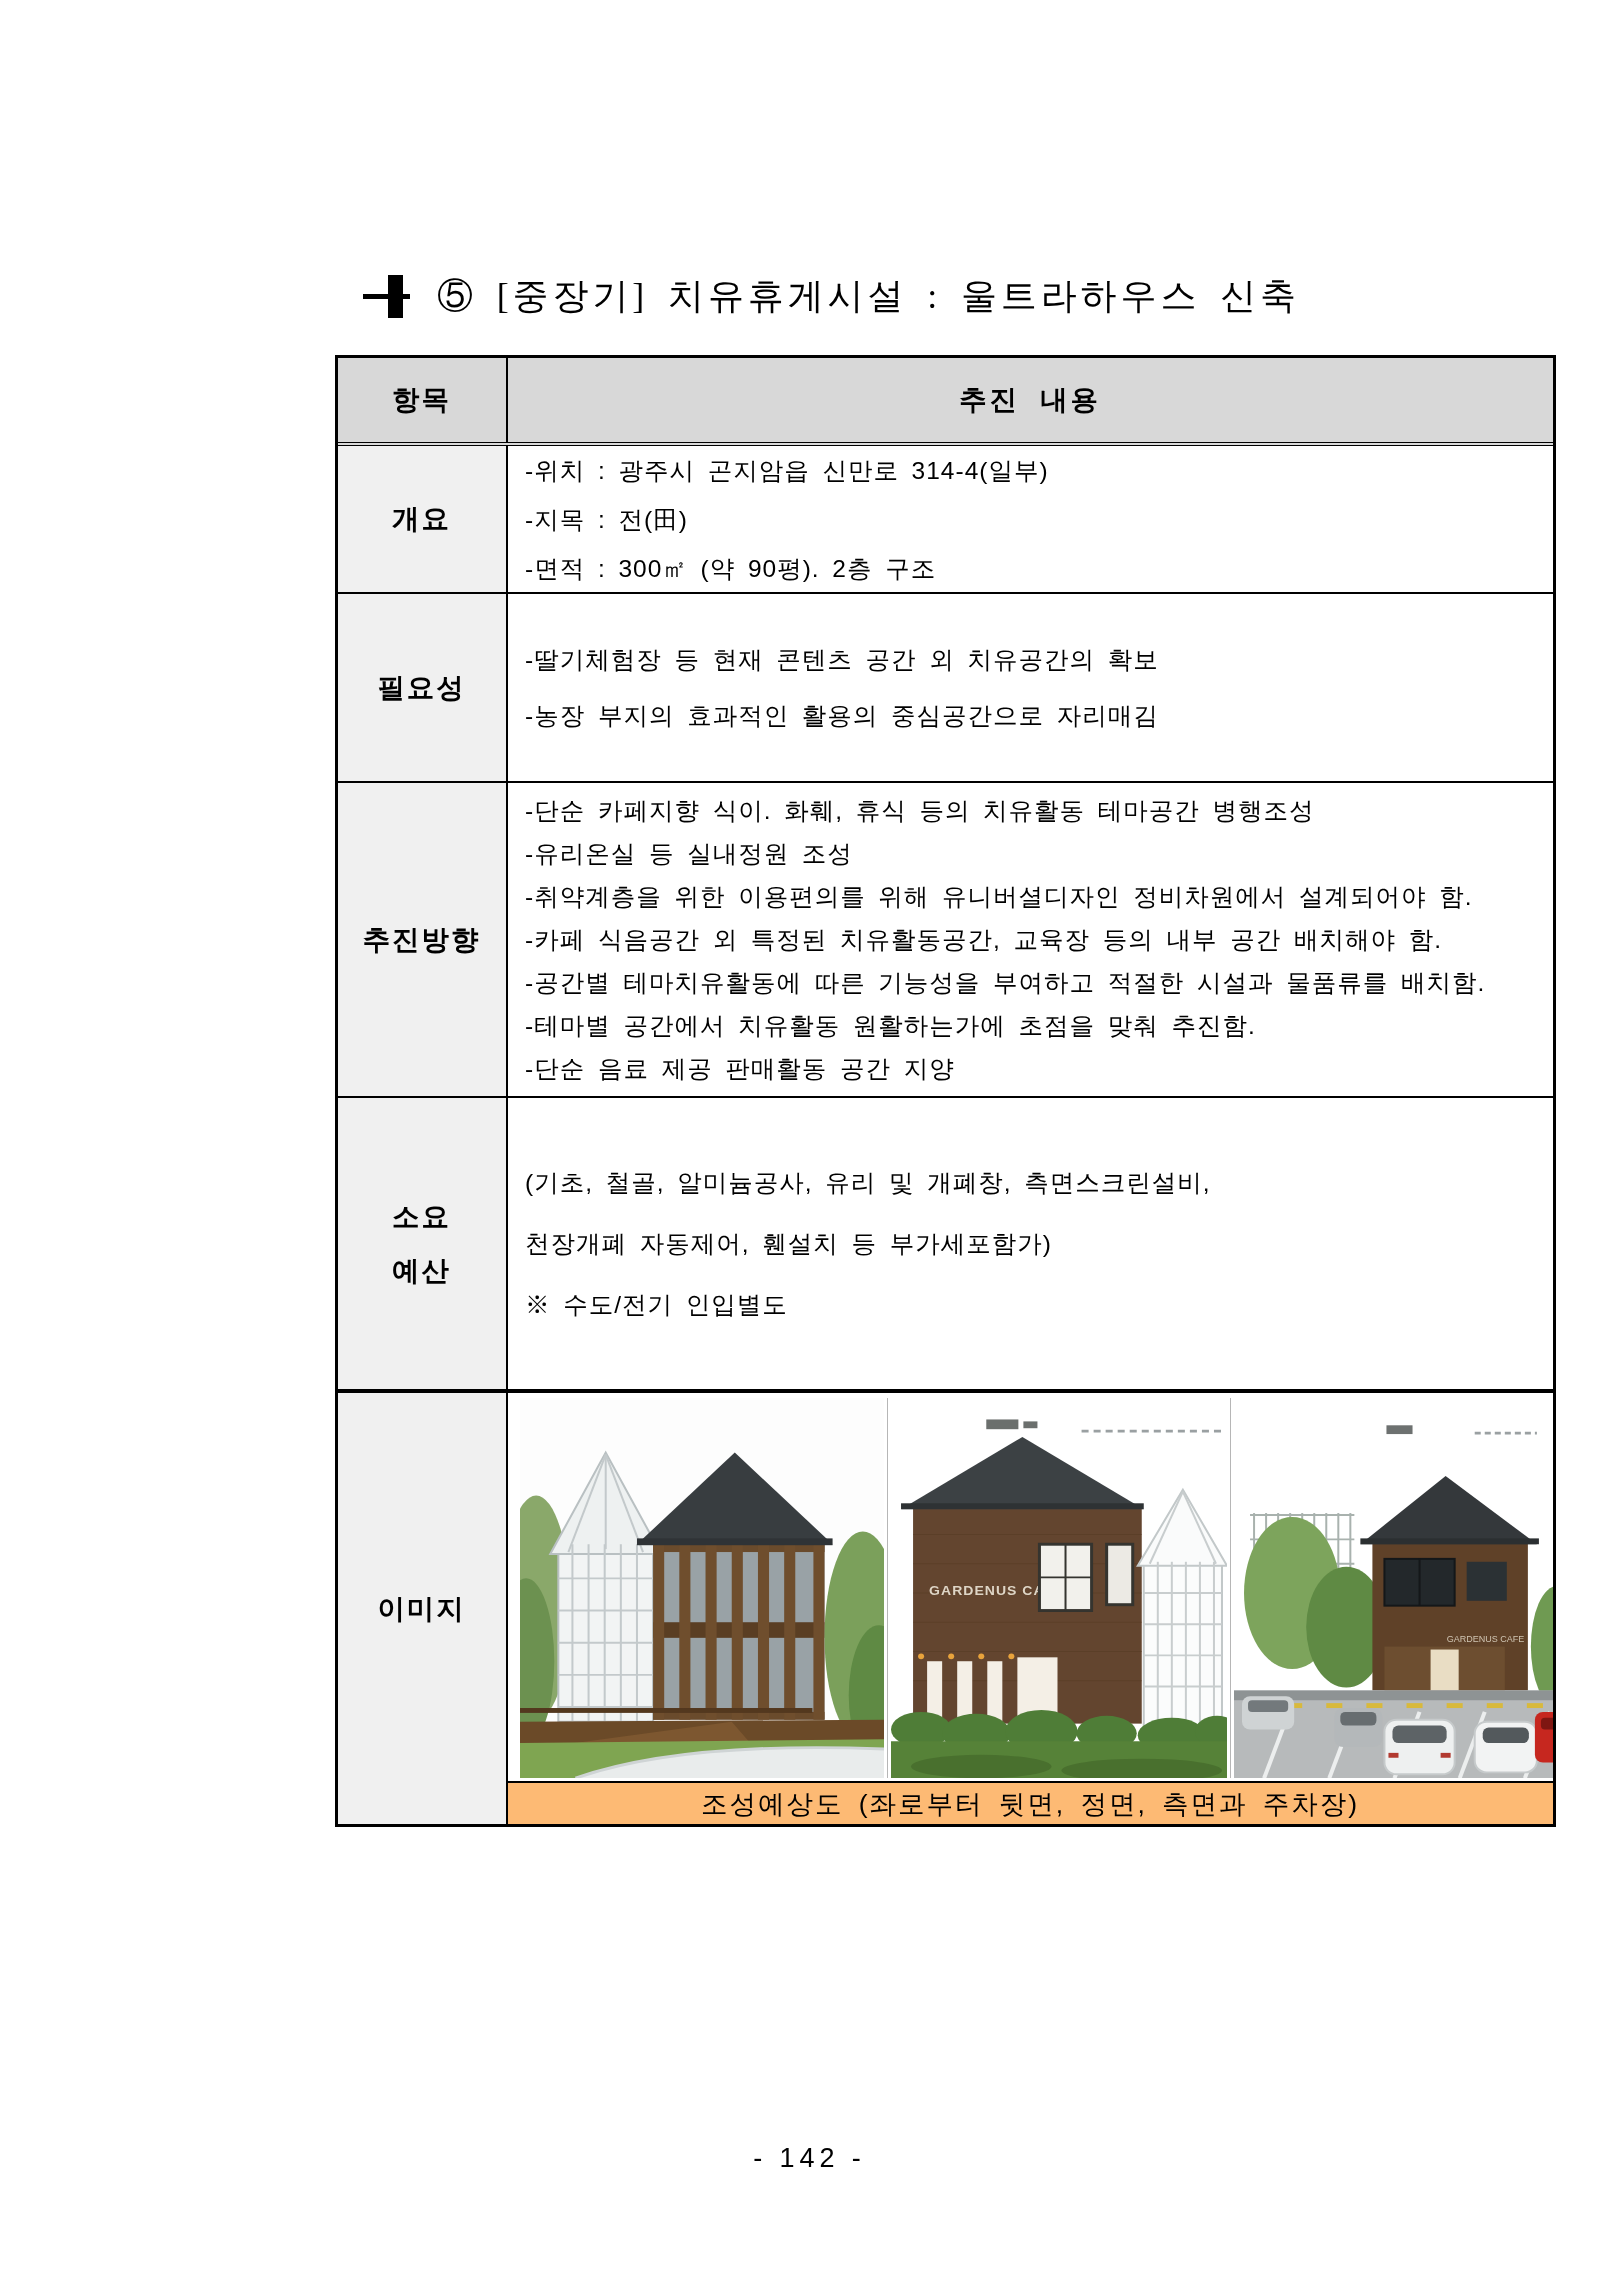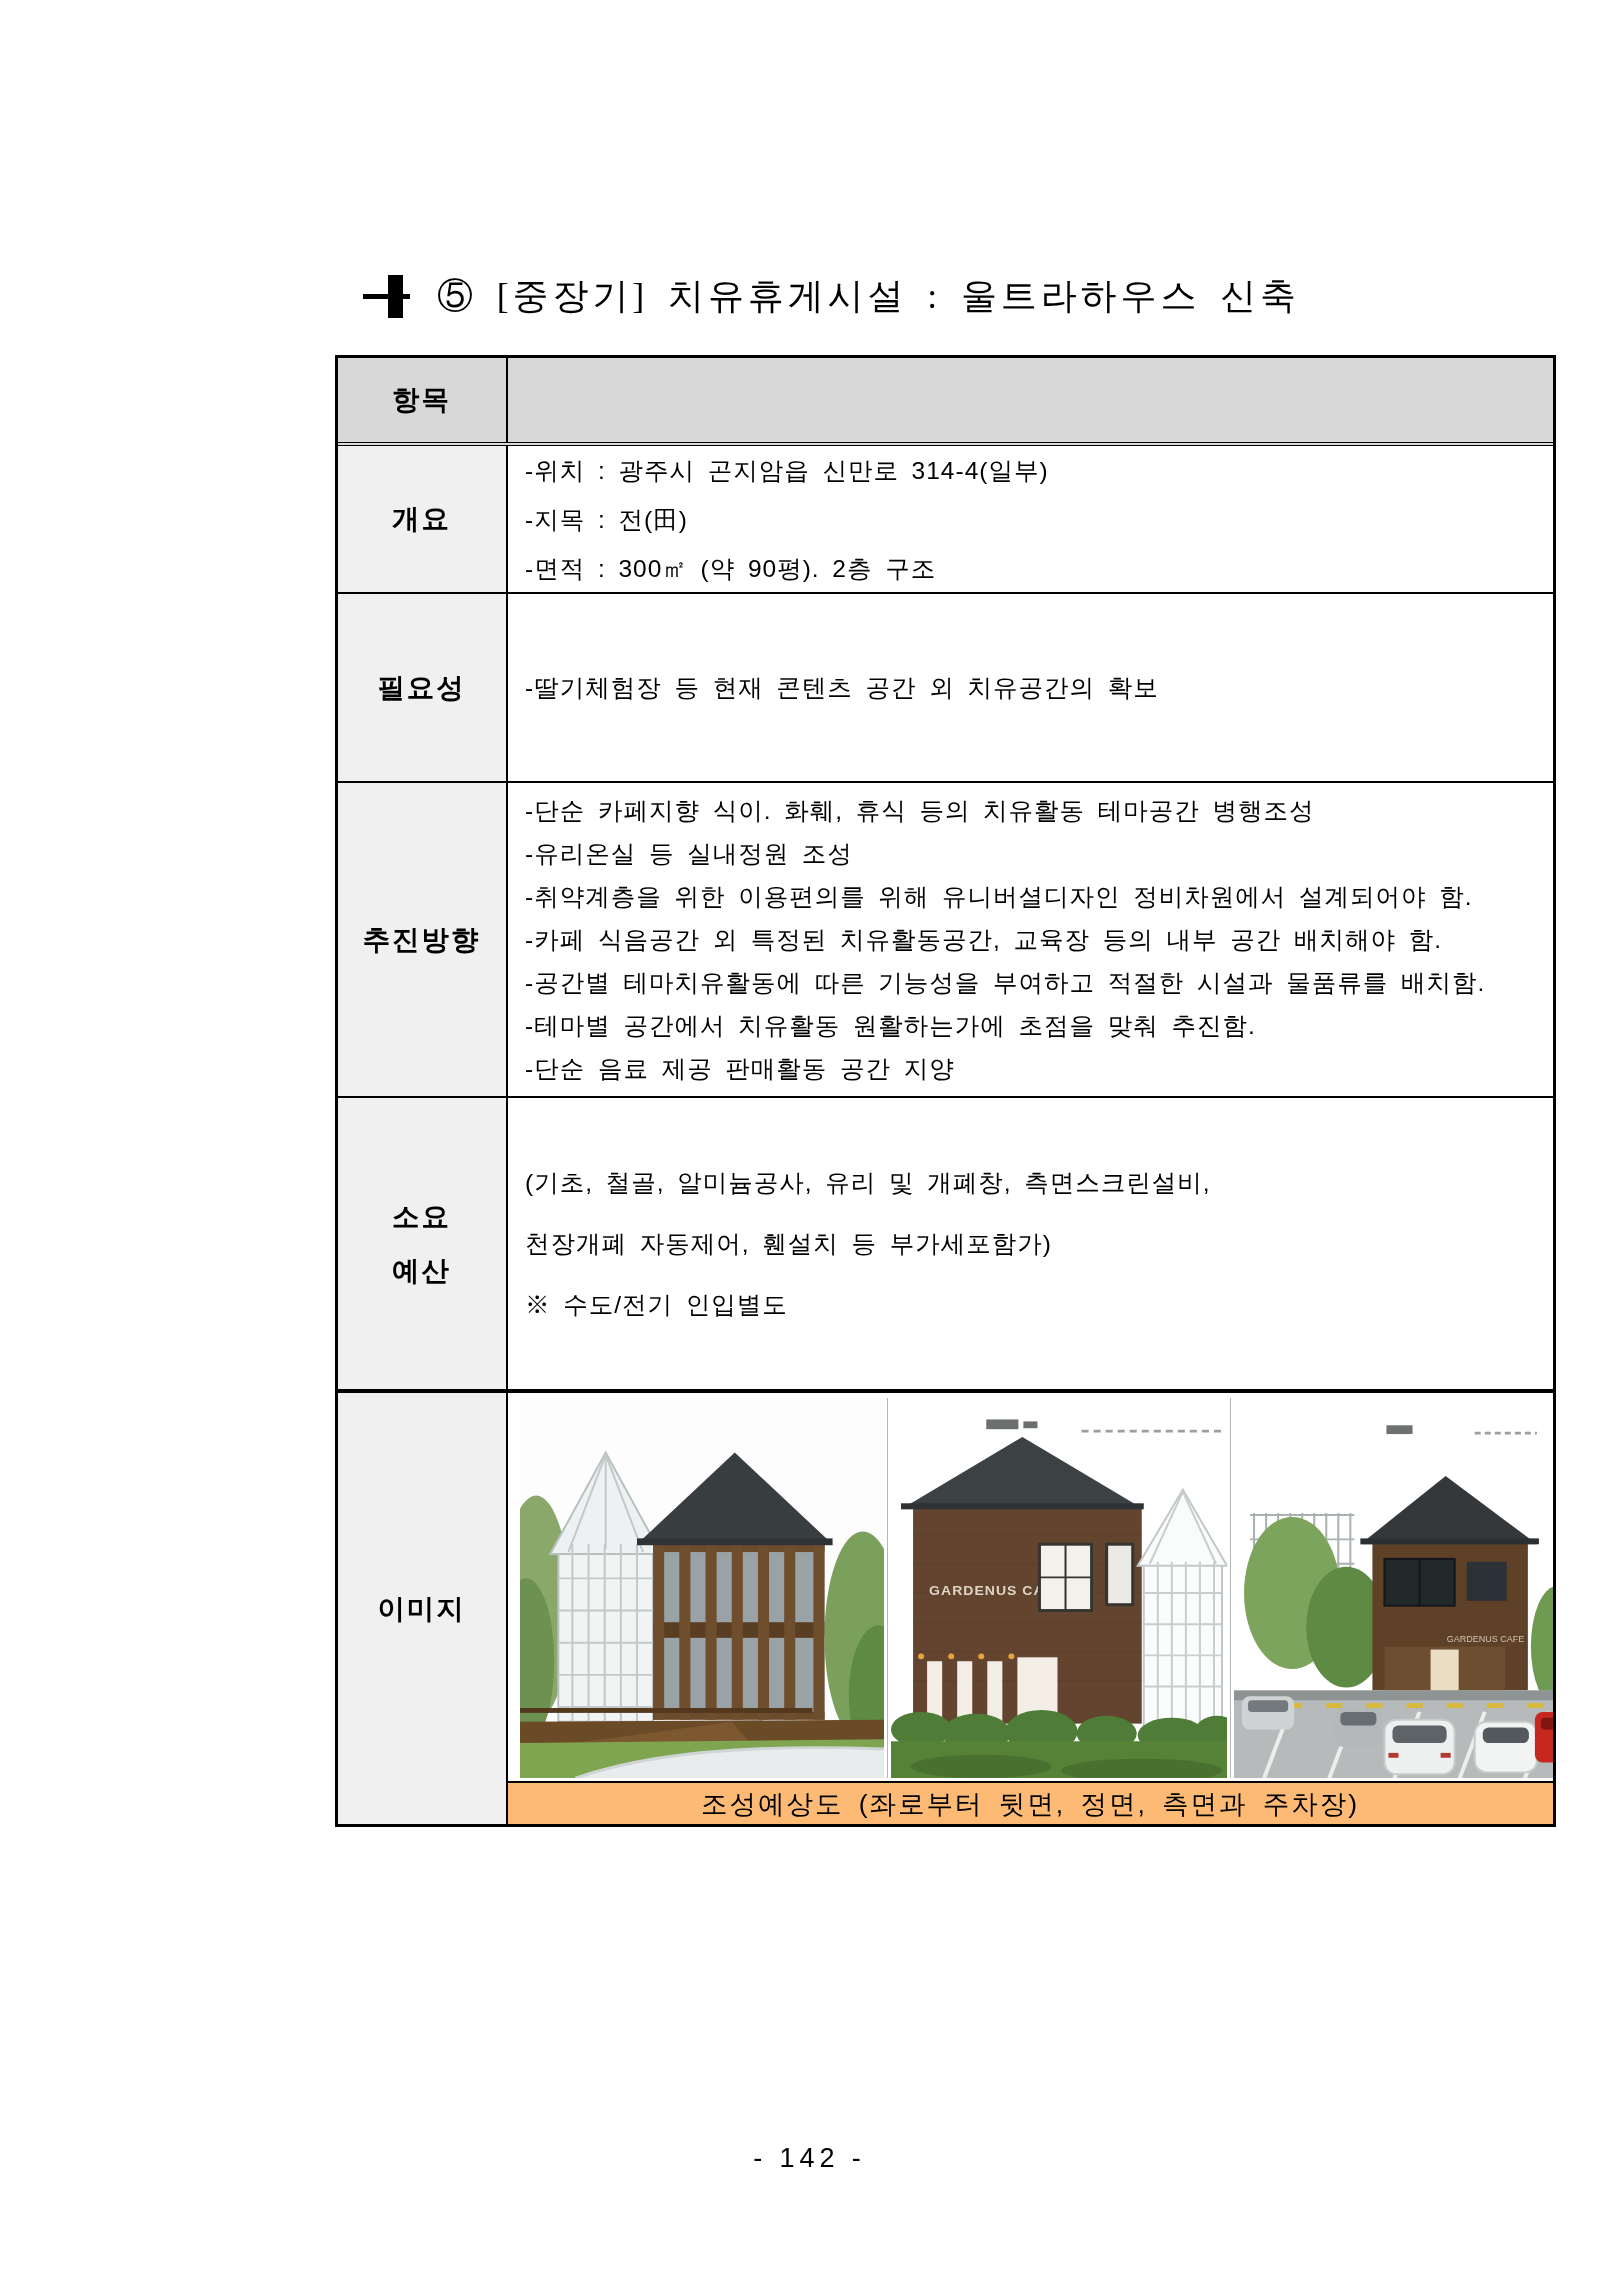--- a/index.html
+++ b/index.html
@@ -81,35 +81,37 @@
         <span class="h"></span>
         <span class="v"></span>
       </span>
     <span class="doc-title">⑤ [중장기] 치유휴게시설 : 울트라하우스 신축</span>
   </div>
 
   <div class="ptable">
 
     <div class="tr thead">
       <div class="th label-col">항목</div>
+      <div class="th content-col">추진 내용</div>
     </div>
 
     <div class="tr row-outline">
       <div class="td label">개요</div>
       <div class="td content">
         <div class="line">-위치 : 광주시 곤지암읍 신만로 314-4(일부)</div>
         <div class="line">-지목 : 전(田)</div>
         <div class="line">-면적 : 300㎡ (약 90평). 2층 구조</div>
       </div>
     </div>
 
     <div class="tr row-need">
       <div class="td label">필요성</div>
       <div class="td content">
         <div class="line">-딸기체험장 등 현재 콘텐츠 공간 외 치유공간의 확보</div>
+        <div class="line">-농장 부지의 효과적인 활용의 중심공간으로 자리매김</div>
       </div>
     </div>
 
     <div class="tr row-plan">
       <div class="td label">추진방향</div>
       <div class="td content">
         <div class="line">-단순 카페지향 식이. 화훼, 휴식 등의 치유활동 테마공간 병행조성</div>
         <div class="line">-유리온실 등 실내정원 조성</div>
         <div class="line">-취약계층을 위한 이용편의를 위해 유니버셜디자인 정비차원에서 설계되어야 함.</div>
         <div class="line">-카페 식음공간 외 특정된 치유활동공간, 교육장 등의 내부 공간 배치해야 함.</div>

